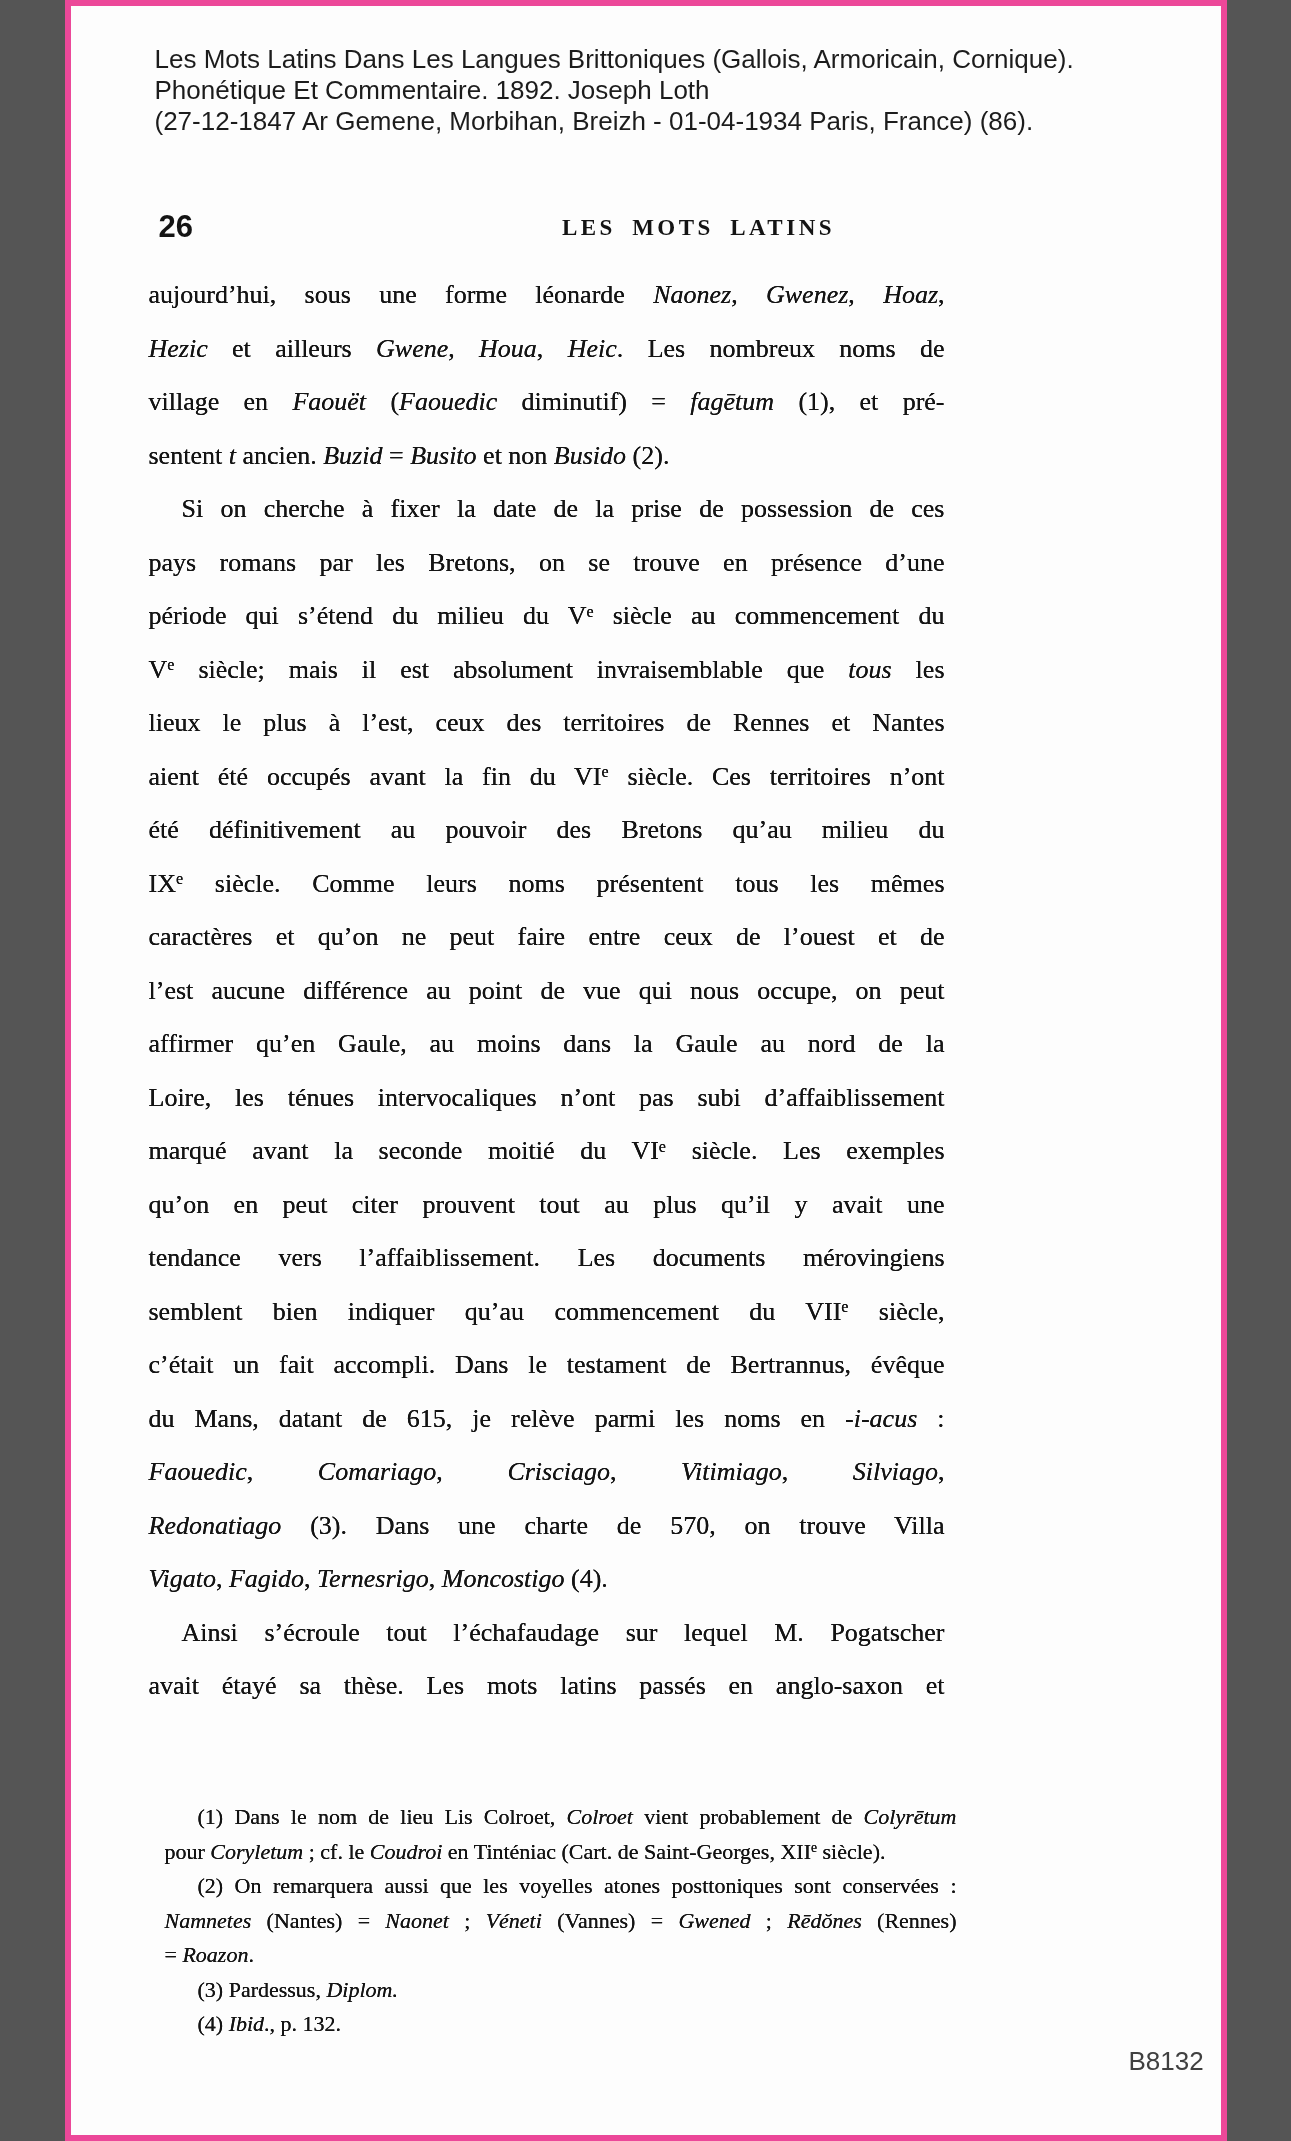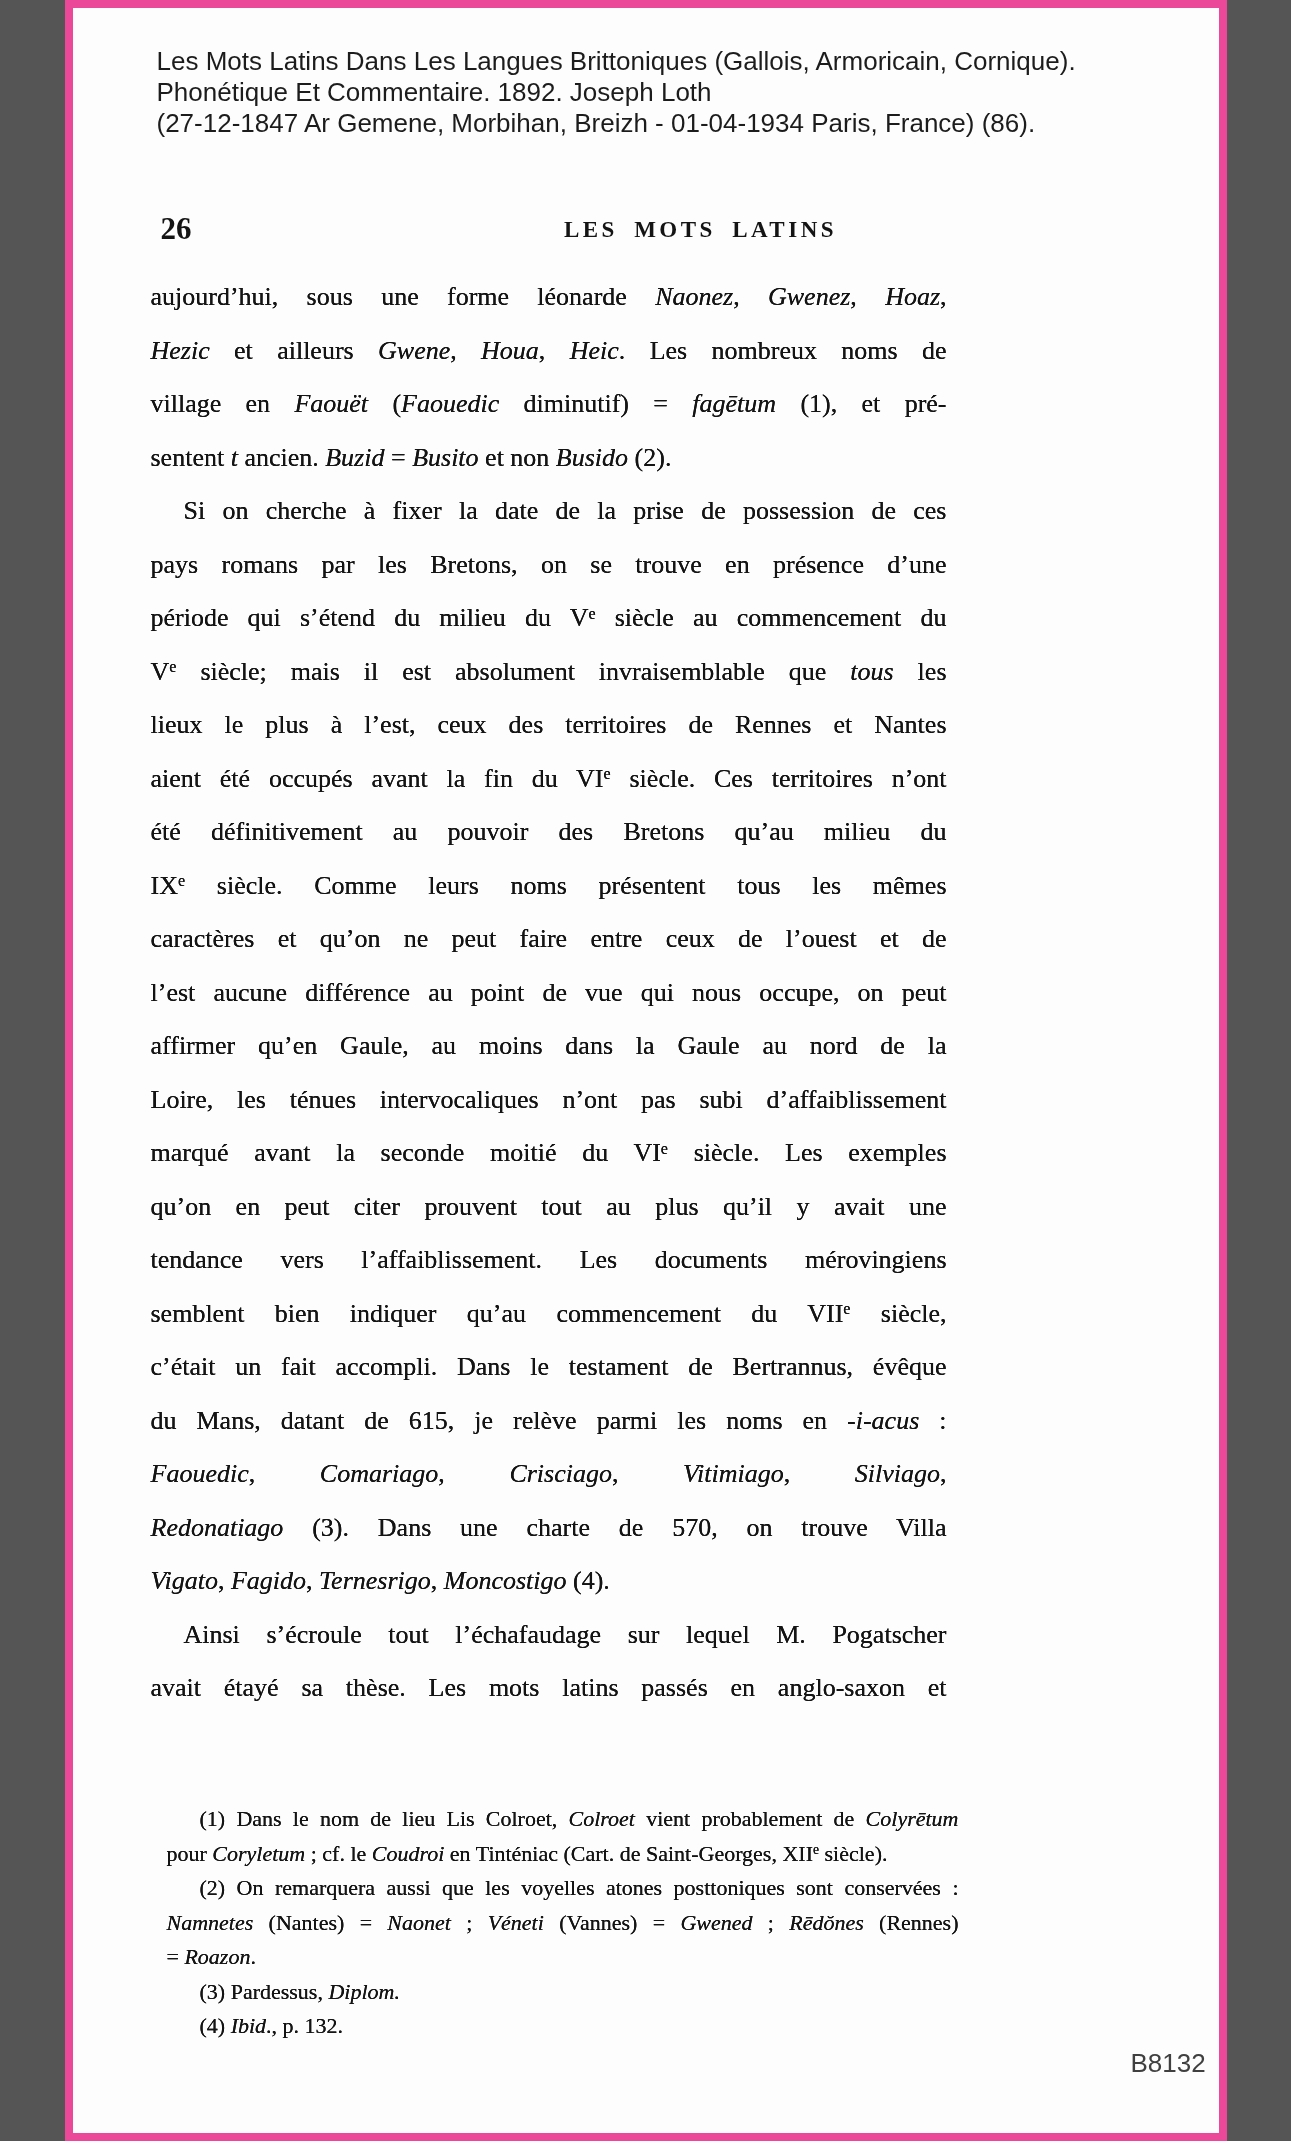--- a/index.html
+++ b/index.html
@@ -3,39 +3,39 @@
 <meta charset="utf-8">
 <style>
   html, body { margin: 0; padding: 0; background: #555; }
   .canvas {
     position: relative;
     width: 1162px;
     height: 2141px;
     margin: 0 auto;
     background: #fdfdfd;
     box-sizing: border-box;
-    border: 8px solid #ec4899;
+    border: 6px solid #ec4899;
     overflow: hidden;
     color: #141414;
   }
   
   .meta-header {
     position: absolute;
     left: 84px; top: 38px;
     font-family: "Liberation Sans", sans-serif;
     font-size: 26px;
     line-height: 31px;
     color: #1c1c1c;
     white-space: nowrap;
   }
   
   .page-number {
     position: absolute;
     left: 88px; top: 203px;
-    font-family: Liberation Serif, serif;
+    font-family: Liberation Sans, sans-serif;
     font-size: 31px;
     font-weight: bold;
   }
   .running-title {
     position: absolute;
     left: 428px; top: 209px;
     width: 400px;
     text-align: center;
     font-family: "Liberation Serif", serif;
     font-size: 23px;

